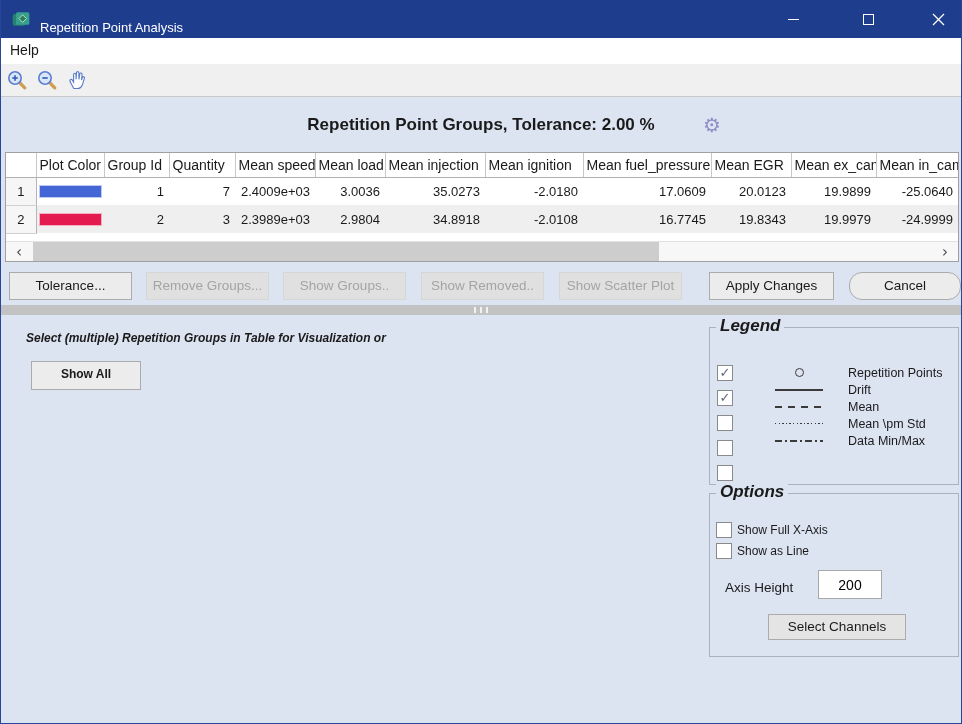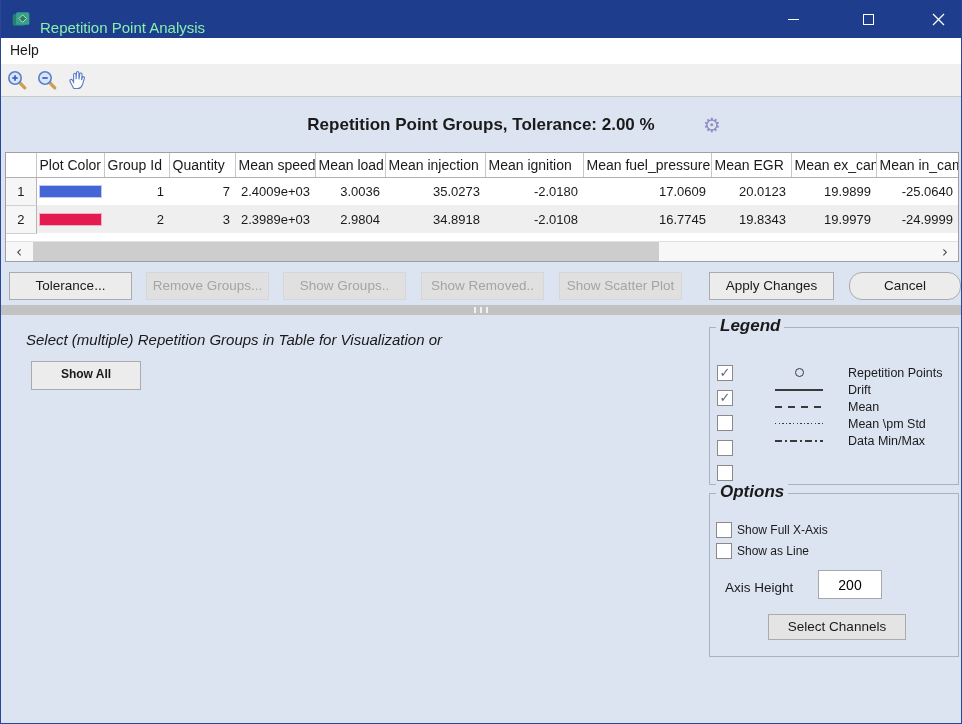--- a/index.html
+++ b/index.html
@@ -5,21 +5,21 @@
   * { margin:0; padding:0; box-sizing:border-box; }
   html,body { width:962px; height:724px; }
   body { font-family:"Liberation Sans","DejaVu Sans",sans-serif; color:#1a1a1a; }
   #root { position:relative; width:962px; height:724px; overflow:hidden;
           background:#dce3f1; border:1px solid #28479c; border-top:none; }
 
   
   .titlebar { position:absolute; left:-1px; top:0; width:962px; height:38px;
               background:#1e3d8d; display:flex; align-items:center; }
   .appicon { margin-left:11px; width:20px; height:20px; flex:0 0 auto; }
-  .titletext { color:#86efac; font-size:15px; margin-left:9px; white-space:nowrap;margin-top:16px; }
+  .titletext { color:#ffffff; font-size:13px; margin-left:9px; white-space:nowrap;margin-top:16px; }
   .wctl { position:absolute; top:0; height:38px; width:46px; display:flex;
           align-items:center; justify-content:center; }
   .wctl.min { left:770px; } .wctl.max { left:845px; } .wctl.close { left:915px; width:47px; }
   .glyph-min { width:11px; height:0; border-top:1.4px solid #fff; }
   .glyph-max { width:11px; height:11px; border:1.4px solid #fff; }
 
   
   .menubar { position:absolute; left:0; top:38px; width:960px; height:26px; background:#ffffff; }
   .menuitem { display:inline-block; padding:4px 9px 0 9px; font-size:14px; }
   .toolbar { position:absolute; left:0; top:64px; width:960px; height:33px; background:#f0f0f0;
@@ -66,22 +66,22 @@
   .b1{left:8px;width:123px;} .b2{left:145px;width:123px;} .b3{left:282px;width:123px;}
   .b4{left:420px;width:123px;} .b5{left:558px;width:123px;}
   .b6{left:708px;width:125px;} .b7{left:848px;width:112px;border-radius:13px;}
 
   .splitter { position:absolute; left:0; top:208px; width:100%; height:10px; background:#c2c2c2;
               display:flex; align-items:center; justify-content:center; gap:4px; }
   .splitter i { display:block; width:2px; height:6px; background:#f2f2f2; }
 
   
   .lower { position:absolute; left:0; top:218px; width:100%; height:408px; }
-  .instruction { position:absolute; left:25px; top:16px; font-size:15px;
-                 font-weight:normal; font-style:italic; }
+  .instruction { position:absolute; left:25px; top:16px; font-size:12px;
+                 font-weight:bold; font-style:italic; }
   .showall { position:absolute; left:30px; top:46px; width:110px; height:29px;
              background:#ececec; border:1px solid #ababab; font-size:12px; line-height:25px;
              text-align:center;font-weight:bold; }
 
   .panel { position:absolute; left:708px; width:250px; border:1px solid #a9b2c3; }
   .panel-title { position:absolute; left:6px; top:-12px; background:#dce3f1; padding:0 4px;
                  font-size:17px; font-weight:bold;font-style:italic; }
   .legendpanel { top:12px; height:158px; }
   .optionspanel { top:178px; height:164px; }
 

